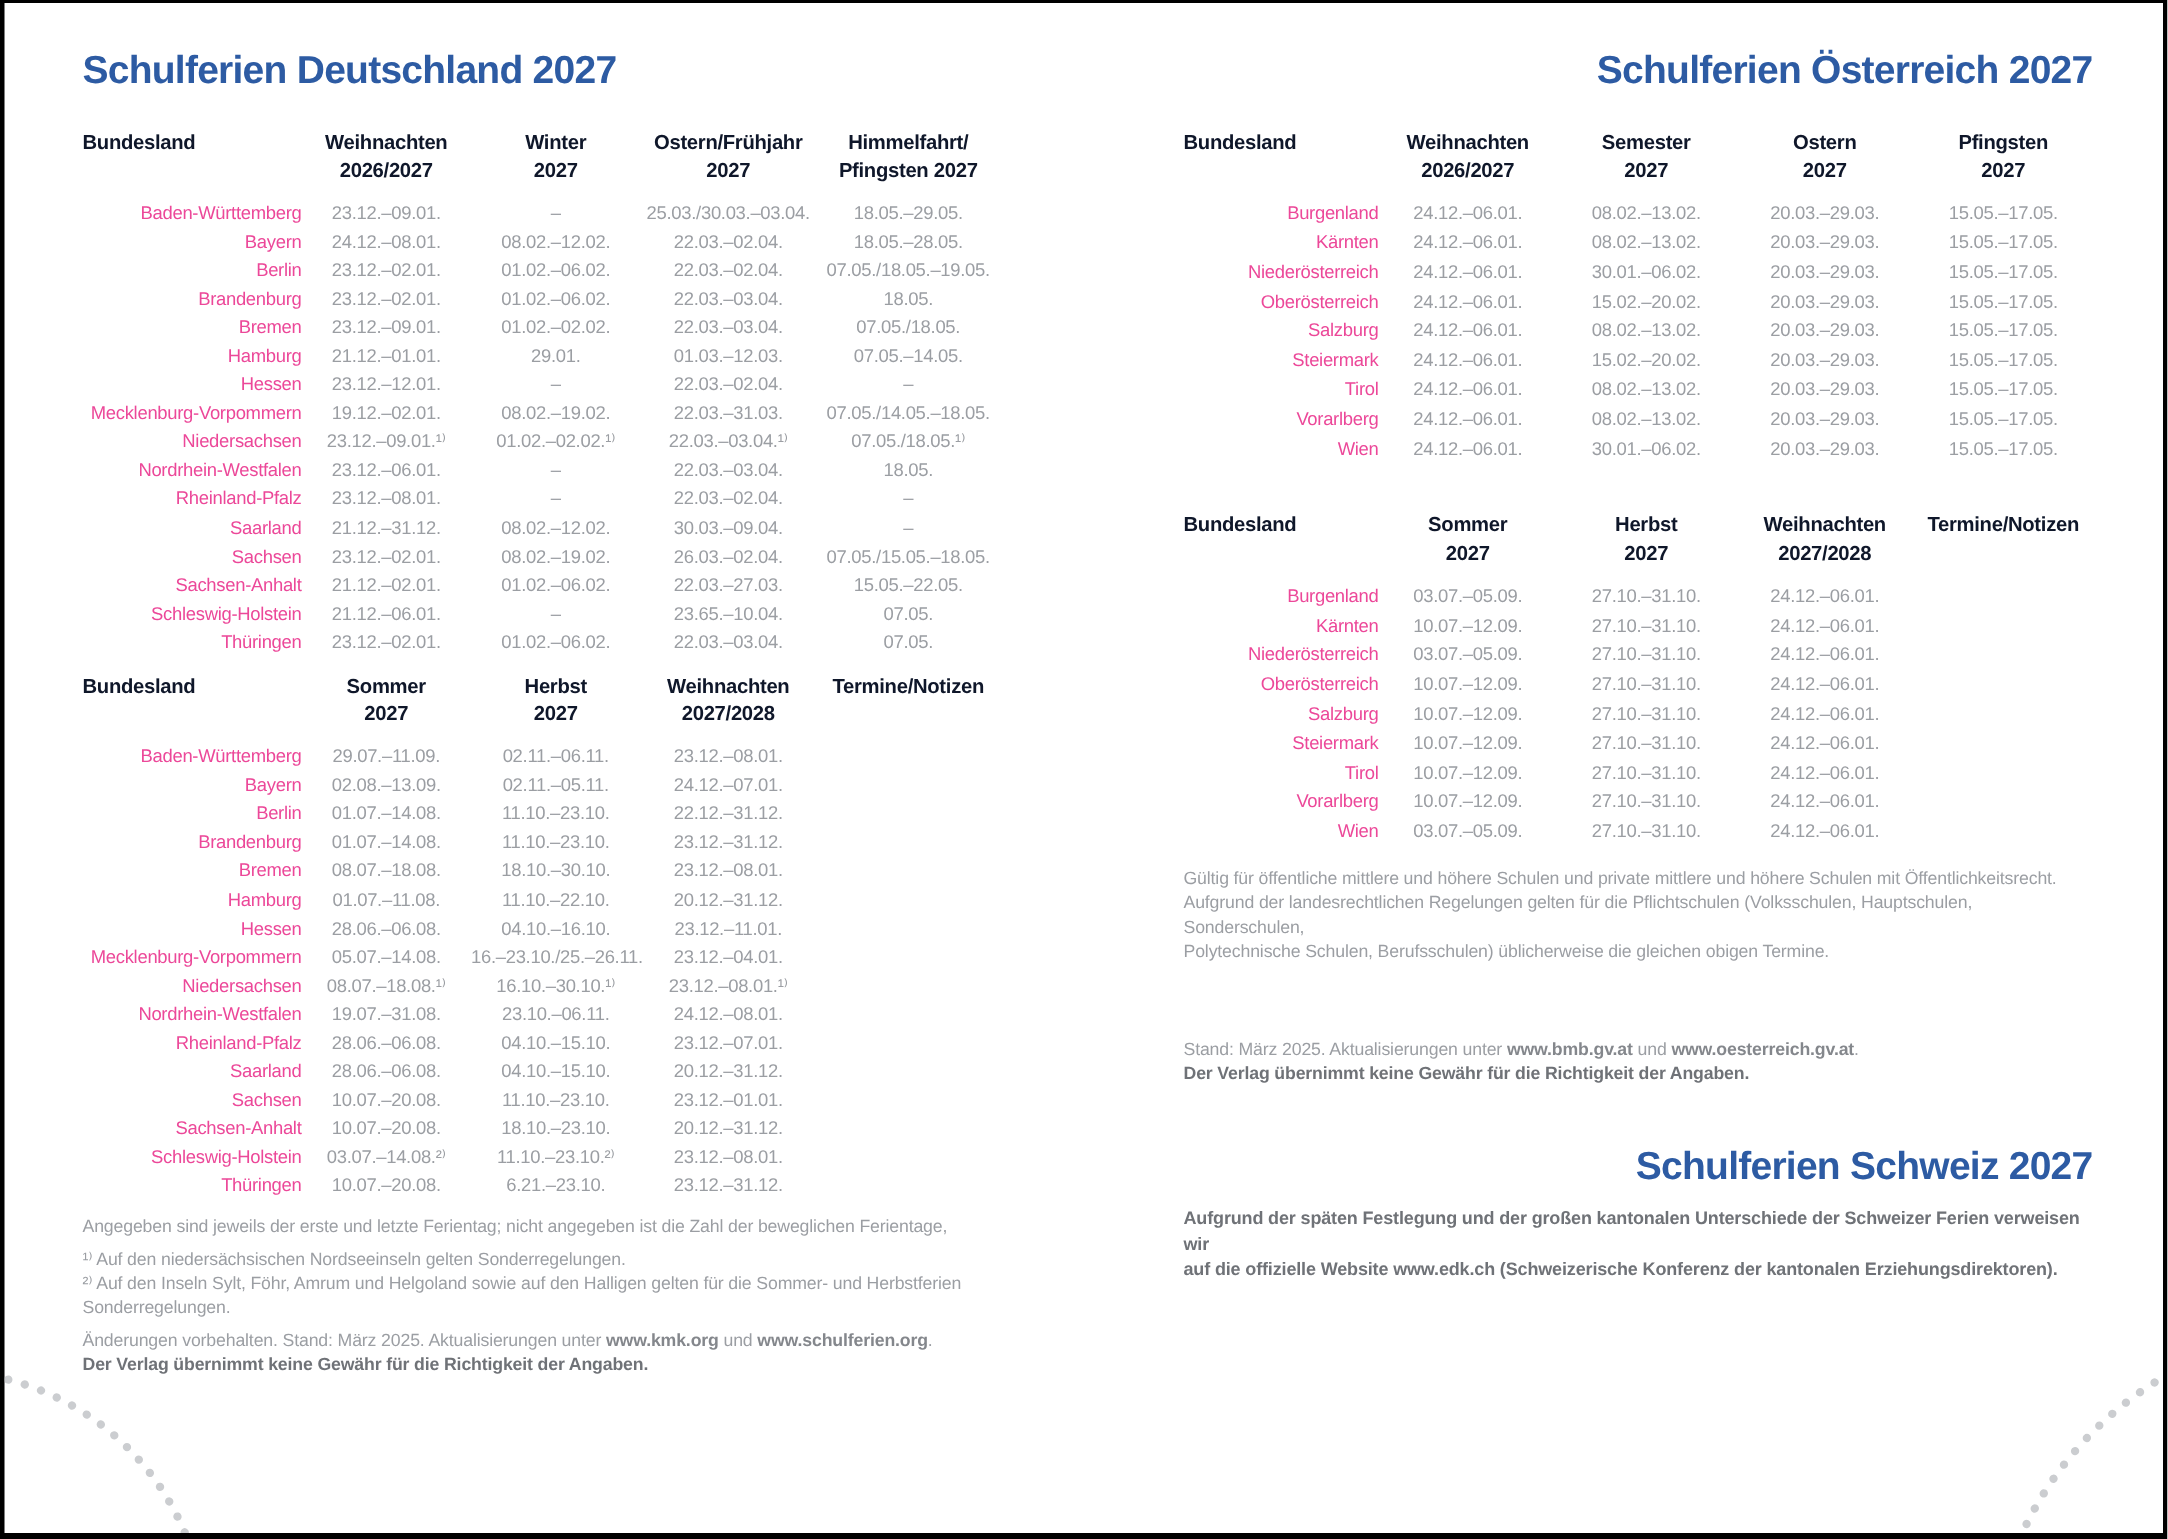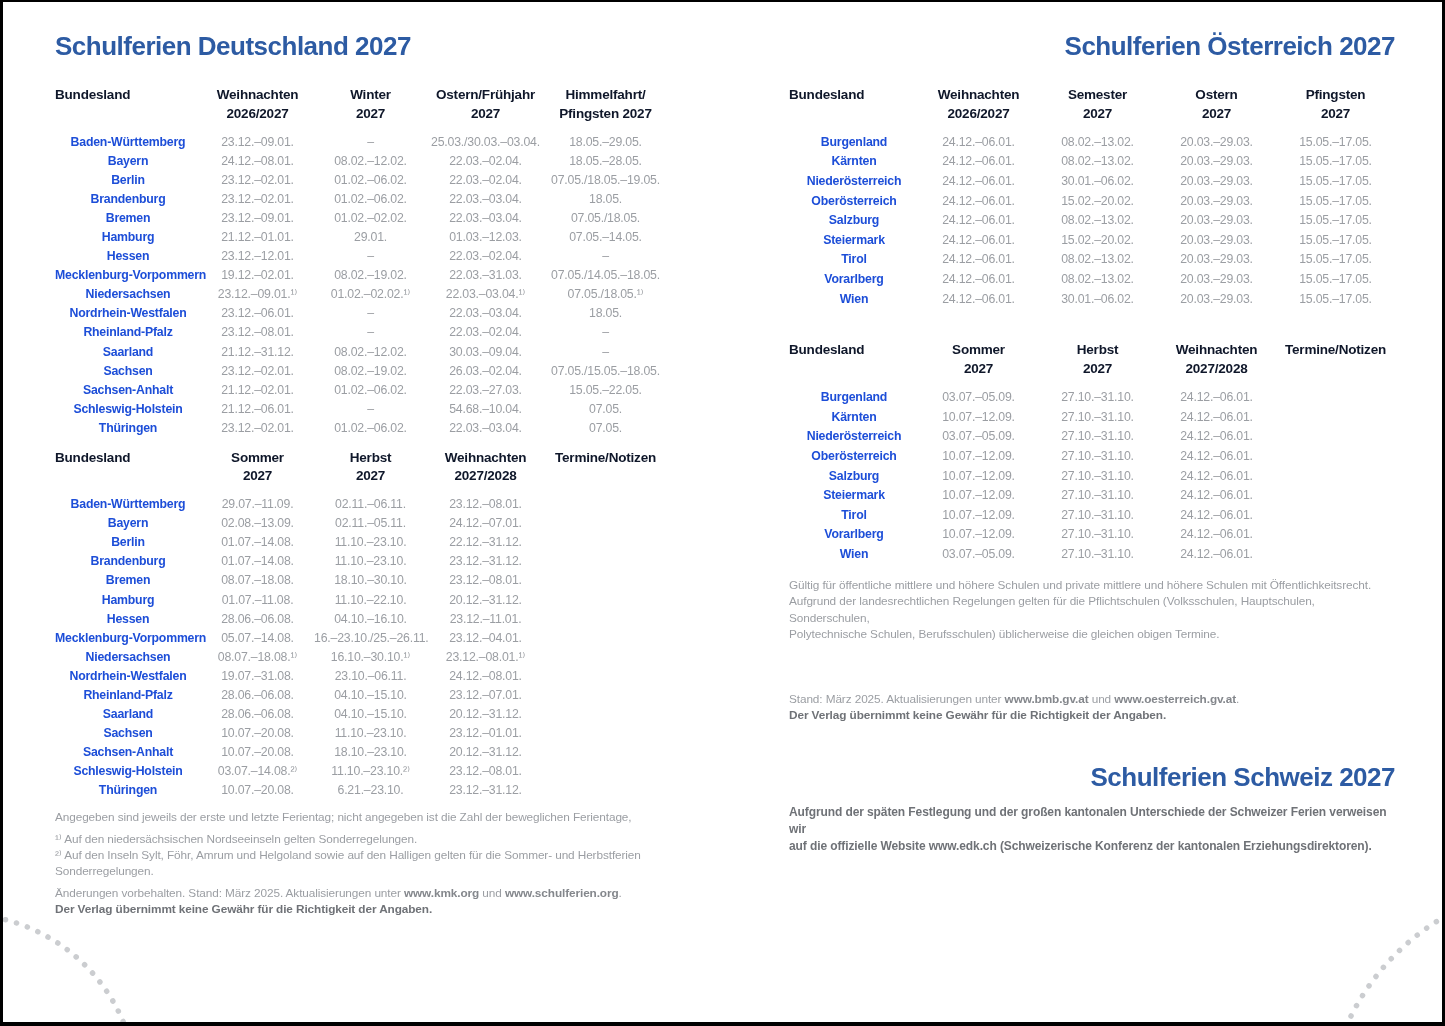--- a/index.html
+++ b/index.html
@@ -17,21 +17,21 @@
   table{border-collapse:collapse;table-layout:fixed;width:100%;}
   .tbl1{margin-top:26px;}
   .t-de2{margin-top:11px;}
   .t-at2{margin-top:33px;}
   th{color:#0f172a;font-size:13.5px;font-weight:bold;line-height:18.5px;text-align:center;
      vertical-align:top;padding:0 0 9px 0;letter-spacing:-0.2px;white-space:nowrap;}
   th.state-h{text-align:left;}
   th .h-top,th .h-bot{display:block;}
   td{white-space:nowrap;height:19.1px;padding:0;font-size:12.3px;letter-spacing:-0.2px;overflow:visible;}
   .t-at1 td,.t-at2 td{height:19.6px;}
-  td.state{font-weight:bold;color:#1d4ed8;text-align:center;}
+  td.state{font-weight:normal;color:#ec4899;text-align:right;}
   td.date{color:#9b9ea3;text-align:center;}
   .notes{margin-top:9px;}
   .note-line{margin:0;font-size:11.8px;line-height:16px;color:#9b9ea3;letter-spacing:-0.1px;}
   .note-line .b{font-weight:bold;color:#84878c;}
   .note-line.disclaimer .b{color:#6f7277;}
   .mt6{margin-top:6px;}
   .at-notes{margin-top:13px;}
   .at-notes .note-line{line-height:16.5px;}
   .at-stand{margin-top:48px;}
   .ch-title{margin-top:40px;}
@@ -189,21 +189,21 @@
             <td class="date">21.12.–02.01.</td>
             <td class="date">01.02.–06.02.</td>
             <td class="date">22.03.–27.03.</td>
             <td class="date">15.05.–22.05.</td>
           </tr>
 
           <tr>
             <td class="state">Schleswig-Holstein</td>
             <td class="date">21.12.–06.01.</td>
             <td class="date">–</td>
-            <td class="date">54.68.–10.04.</td>
+            <td class="date">23.65.–10.04.</td>
             <td class="date">07.05.</td>
           </tr>
 
           <tr>
             <td class="state">Thüringen</td>
             <td class="date">23.12.–02.01.</td>
             <td class="date">01.02.–06.02.</td>
             <td class="date">22.03.–03.04.</td>
             <td class="date">07.05.</td>
           </tr>

